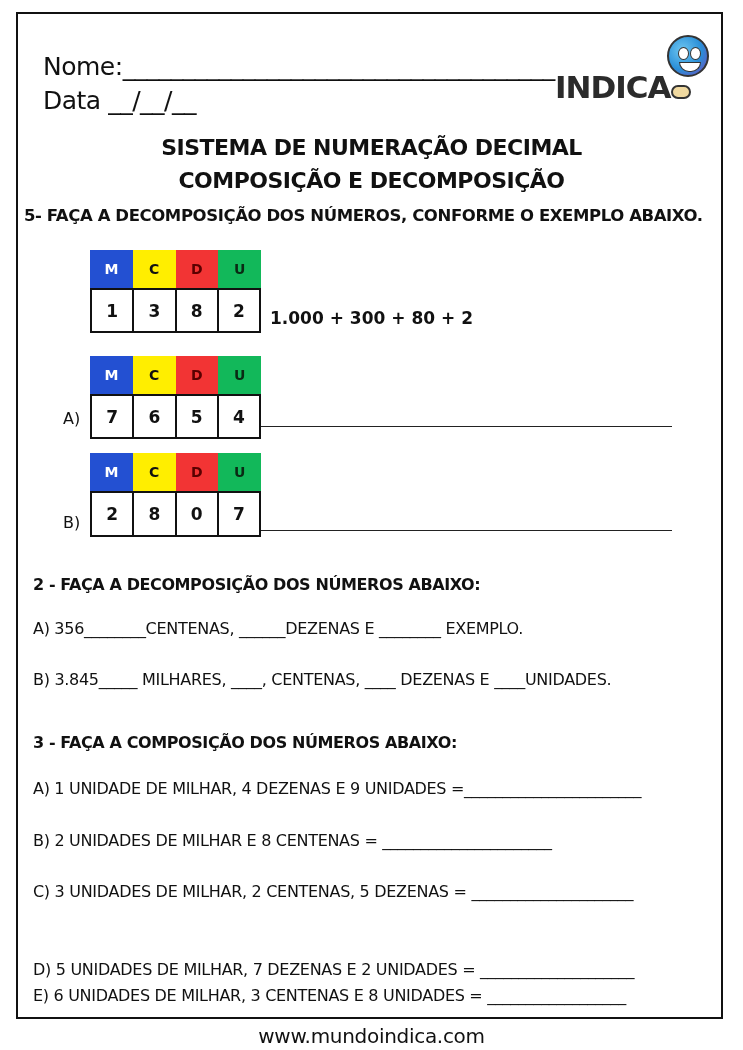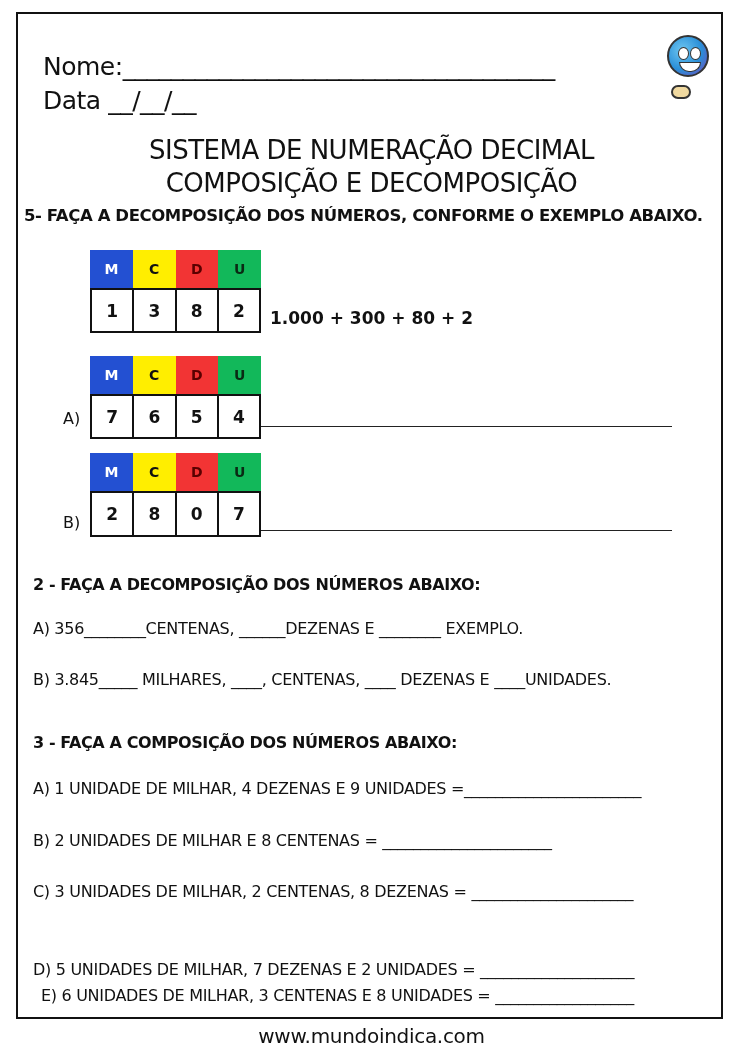--- a/index.html
+++ b/index.html
@@ -18,21 +18,21 @@
                   color:#2b2b2b; letter-spacing:-1px; font-family:"DejaVu Sans", sans-serif; }
   .logo .globe { position:absolute; left:114px; top:2px; width:42px; height:42px; border-radius:50%;
                  background:radial-gradient(circle at 35% 35%, #6ec6f0, #2a8fd8 55%, #7b3fb8 100%);
                  border:2px solid #333; box-sizing:border-box; }
   .logo .globe .eye { position:absolute; top:10px; width:9px; height:11px; background:#fff;
                       border:1px solid #333; border-radius:50%; }
   .logo .globe .mouth { position:absolute; left:10px; top:25px; width:20px; height:8px;
                         background:#fff; border:1px solid #333; border-radius:0 0 10px 10px; }
   .logo .foot { position:absolute; left:118px; top:52px; width:20px; height:14px;
                 background:#f0d9a0; border:2px solid #333; border-radius:8px; box-sizing:border-box; }
-  .title { left:0; width:743px; text-align:center; font-weight:normal; font-size:26px; letter-spacing:-0.5px; }
+  .title { left:0; width:743px; text-align:center; font-weight:bold; font-size:22px; letter-spacing:-0.5px; }
   .t1 { top:135px; }
   .t2 { top:168px; }
   .q1 { left:24px; top:206px; font-weight:bold; font-size:16.5px; letter-spacing:-0.4px; }
   .pv { position:absolute; width:171px; border-collapse:collapse; }
   .pv .hdr { display:flex; height:38px; }
   .pv .hdr div { width:42.75px; display:flex; align-items:center; justify-content:center;
                  font-weight:bold; font-size:14px; }
   .pv .digits { display:flex; height:45px; border:2.5px solid #111; box-sizing:border-box; }
   .pv .digits div { flex:1; display:flex; align-items:center; justify-content:center;
                     font-weight:bold; font-size:17px; border-right:2.5px solid #111; }
@@ -52,20 +52,21 @@
 </style>
 </head>
 <body>
 
 <div class="page-frame"></div>
 
 <div class="abs nome">Nome:____________________________________</div>
 <div class="abs data">Data __/__/__</div>
 
 <div class="abs logo">
+  <span class="indica">INDICA</span>
   <div class="globe">
     <div class="eye" style="left:9px;"></div>
     <div class="eye" style="left:21px;"></div>
     <div class="mouth"></div>
   </div>
   <div class="foot"></div>
 </div>
 
 <div class="abs title t1">SISTEMA DE NUMERAÇÃO DECIMAL</div>
 <div class="abs title t2">COMPOSIÇÃO E DECOMPOSIÇÃO</div>
@@ -122,17 +123,17 @@
 <div class="abs lbl lb">B)</div>
 <div class="answer-line" style="left:261px; top:530px; width:411px;"></div>
 
 <div class="abs q2">2 - FAÇA A DECOMPOSIÇÃO DOS NÚMEROS ABAIXO:</div>
 <div class="abs line-text" style="top:619px;">A) 356________CENTENAS, ______DEZENAS E ________ EXEMPLO.</div>
 <div class="abs line-text" style="top:670px;">B) 3.845_____ MILHARES, ____, CENTENAS, ____ DEZENAS E  ____UNIDADES.</div>
 
 <div class="abs q3">3 - FAÇA A COMPOSIÇÃO DOS NÚMEROS ABAIXO:</div>
 <div class="abs line-text" style="top:779px;">A) 1 UNIDADE DE MILHAR, 4 DEZENAS E 9 UNIDADES =_______________________</div>
 <div class="abs line-text" style="top:831px;">B) 2 UNIDADES DE MILHAR E 8 CENTENAS = ______________________</div>
-<div class="abs line-text" style="top:882px;">C) 3 UNIDADES DE MILHAR, 2 CENTENAS, 8 DEZENAS = _____________________</div>
+<div class="abs line-text" style="top:882px;">C) 3 UNIDADES DE MILHAR, 2 CENTENAS, 5 DEZENAS = _____________________</div>
 <div class="abs line-text" style="top:960px;">D) 5 UNIDADES DE MILHAR, 7 DEZENAS E 2 UNIDADES = ____________________</div>
-<div class="abs line-text" style="top:986px;margin-left:8px;">E) 6 UNIDADES DE MILHAR, 3 CENTENAS E 8 UNIDADES = __________________</div>
+<div class="abs line-text" style="top:986px;">E) 6 UNIDADES DE MILHAR, 3 CENTENAS E 8 UNIDADES = __________________</div>
 
 <div class="abs footer">www.mundoindica.com</div>
 
 </body></html>

